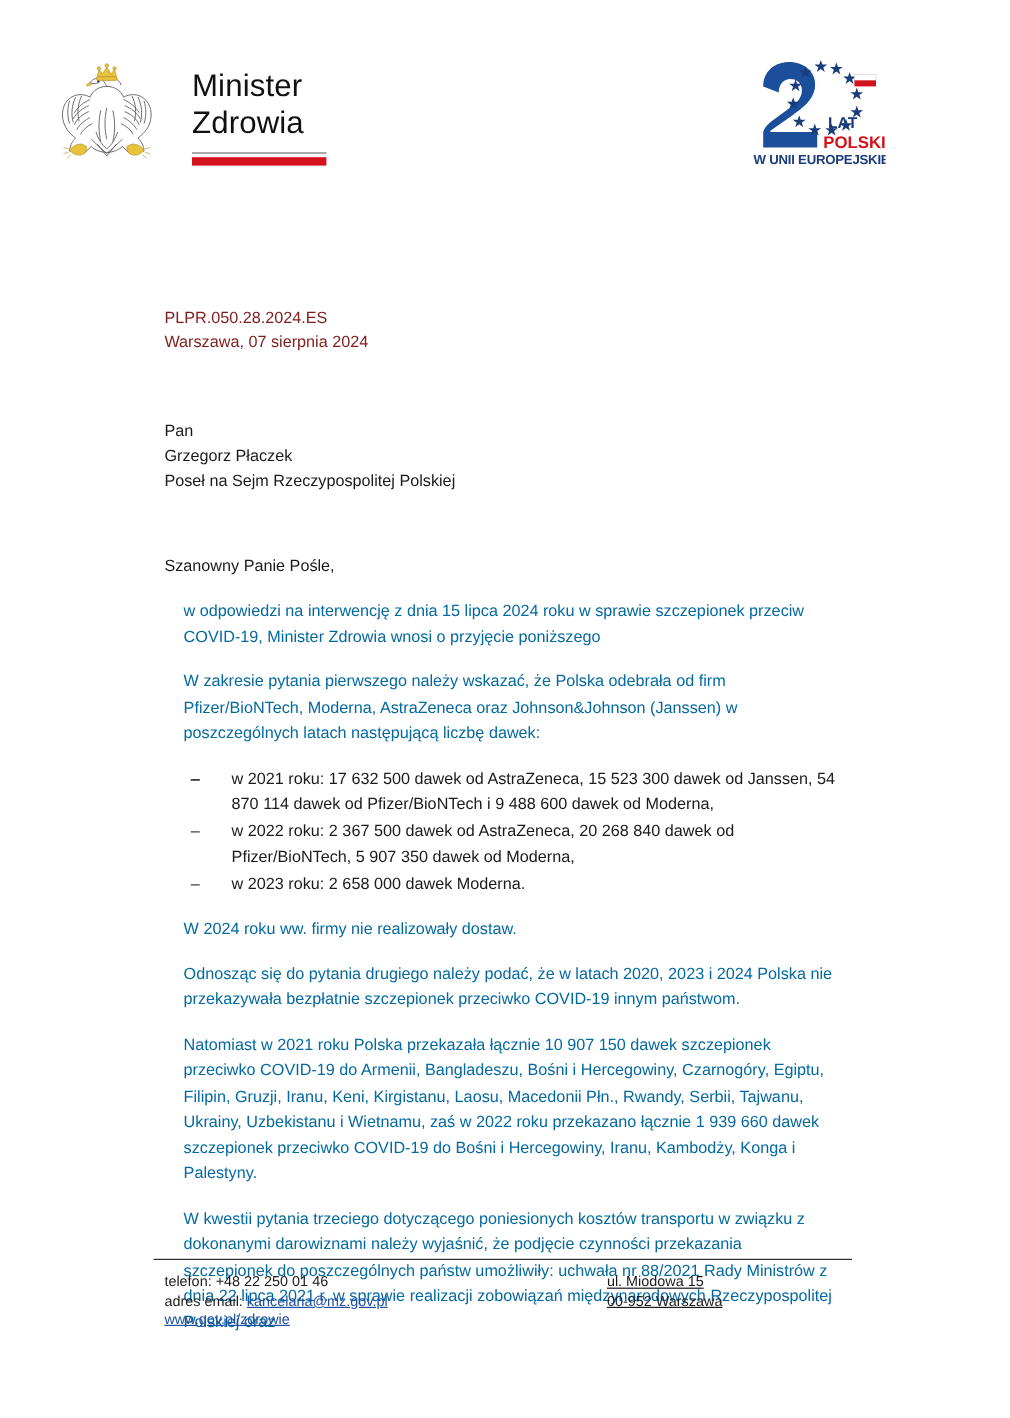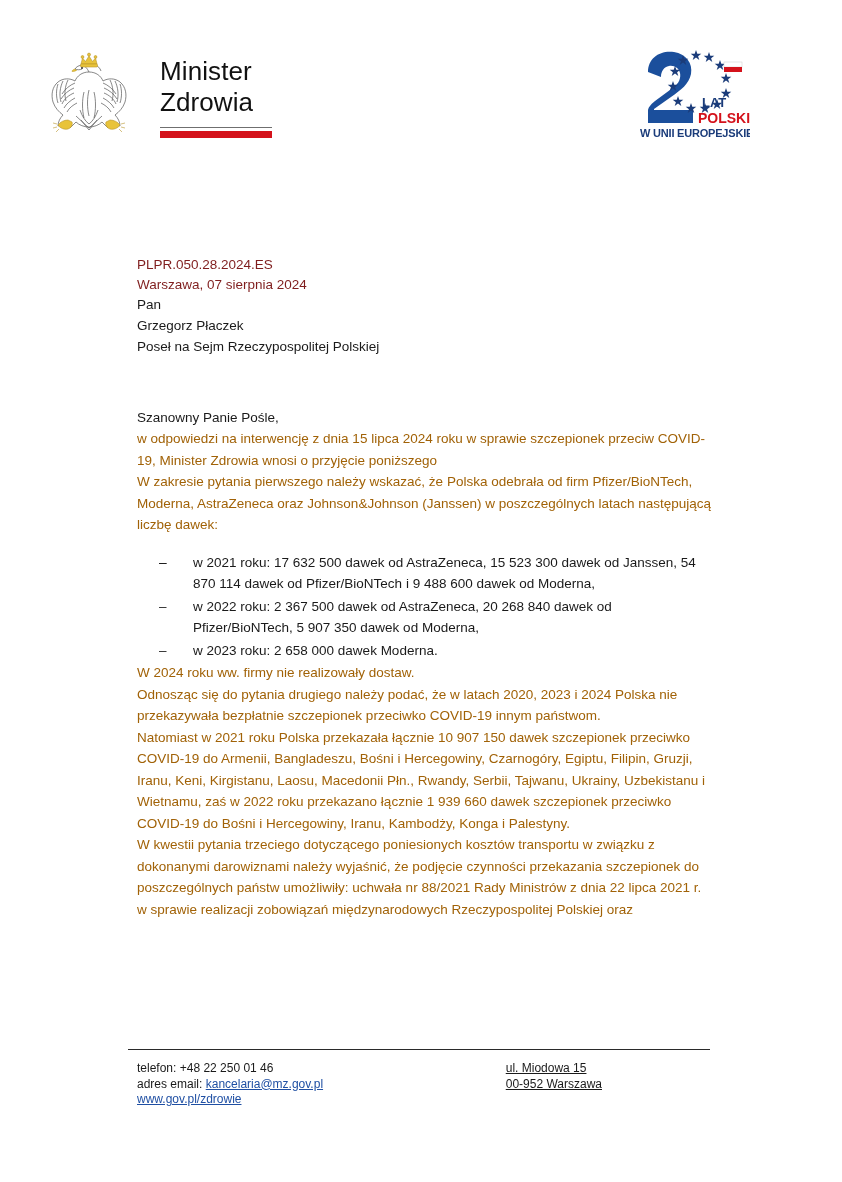--- a/index.html
+++ b/index.html
@@ -64,55 +64,56 @@
   }
   .rule-red {
     height: 7px;
     background: #d4121b;
     width: 112px;
     margin-top: 3px;
   }
 
   .eu-logo {
     position: absolute;
-    right: 92px;
+    right: 104px;
     top: 0px;
     width: 112px;
     height: 98px;
     margin-left: 24px;
   }
 
   
   .content {
     position: absolute;
     left: 137px;
     top: 255px;
     width: 575px;
   }
   .meta {
     font-size: 13.5px;
     line-height: 19.5px;
     color: #7f1d1d;
   }
   .addressee {
+    margin-top: 54px;
     font-size: 13.5px;
     line-height: 21px;
     color: #1a1a1a;
   }
   .salutation {
     margin-top: 50px;
     font-size: 13.5px;
     line-height: 21px;
   }
   p.para {
-    margin: 0;
+    margin: 16px;
     padding: 0;
     font-size: 13.5px;
     line-height: 21.5px;
-    color: #a16207;
+    color: #0369a1;
   }
   .gap-lg { margin-top: 26px; }
   .gap-md { margin-top: 23px; }
 
   ul.doses {
     list-style: none;
     margin: 16px 0 0 0;
     padding: 0 0 0 22px;
   }
   ul.doses li {

